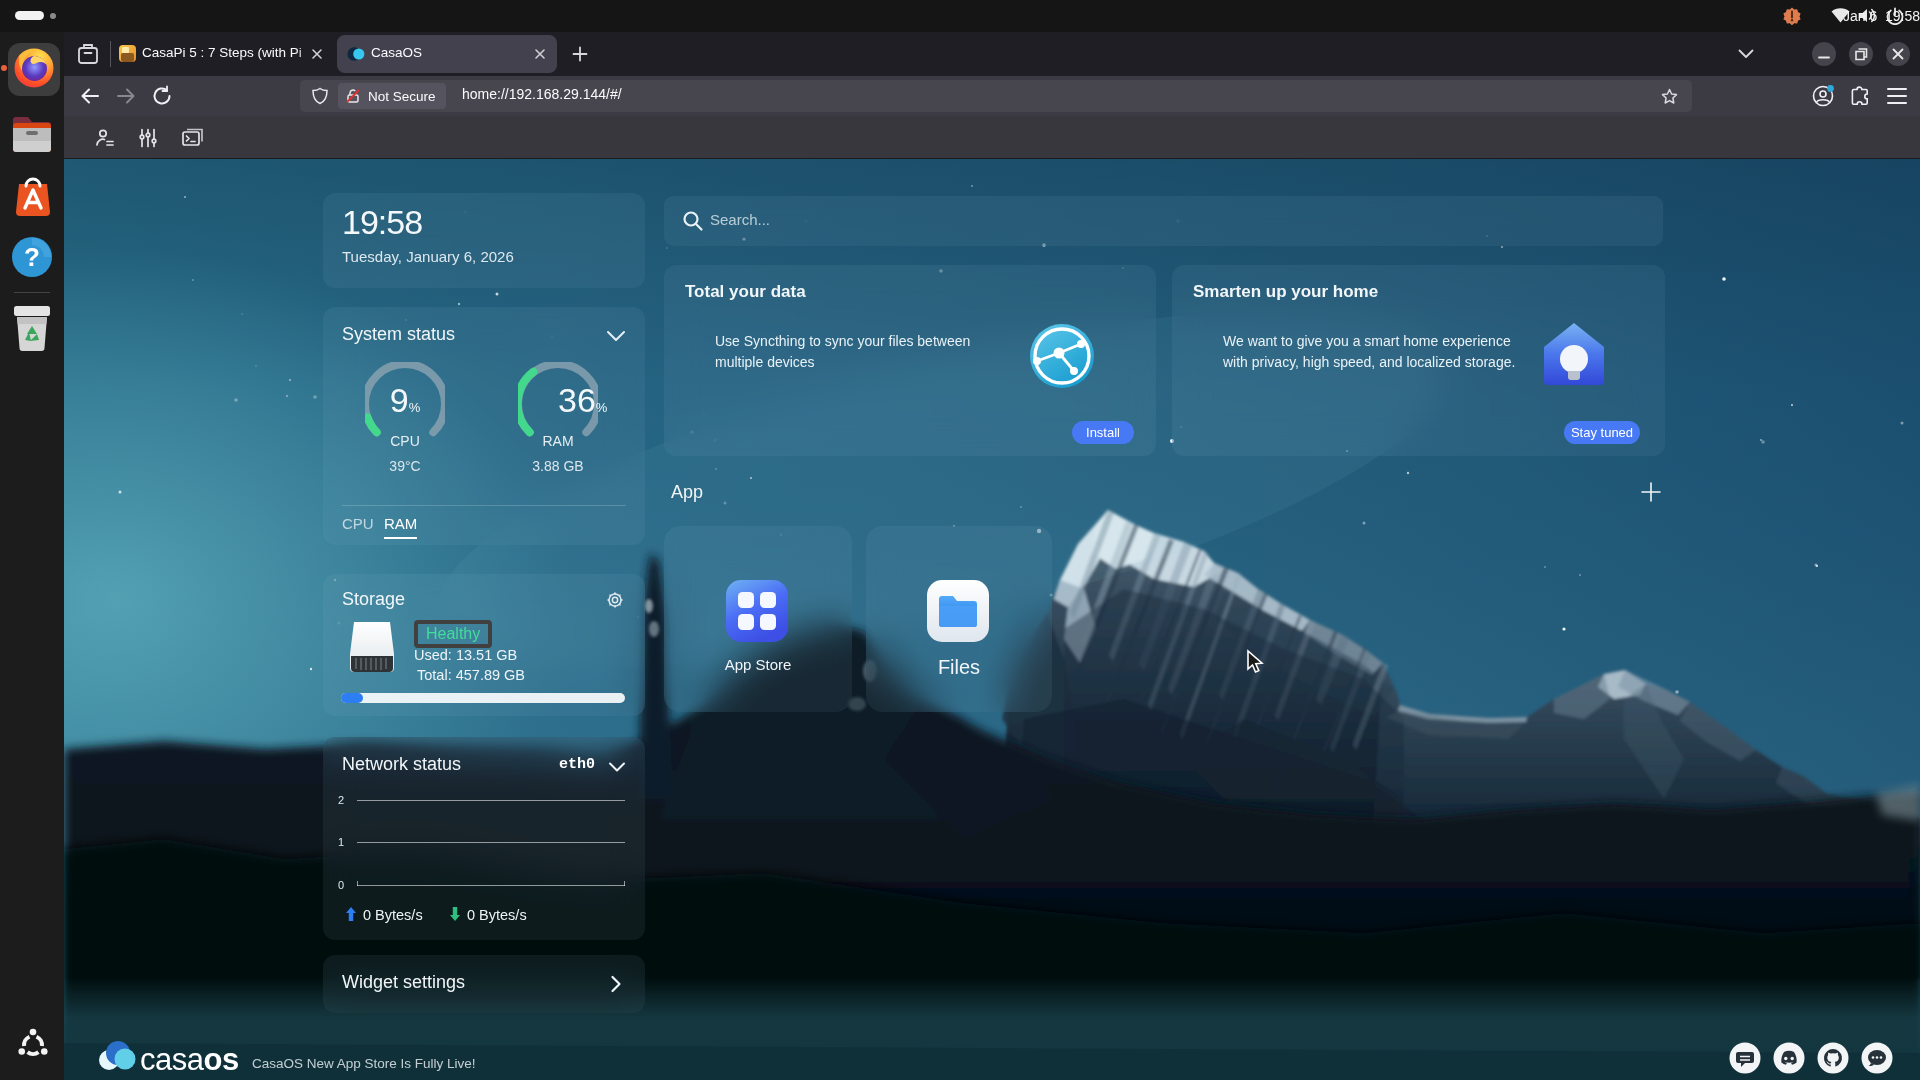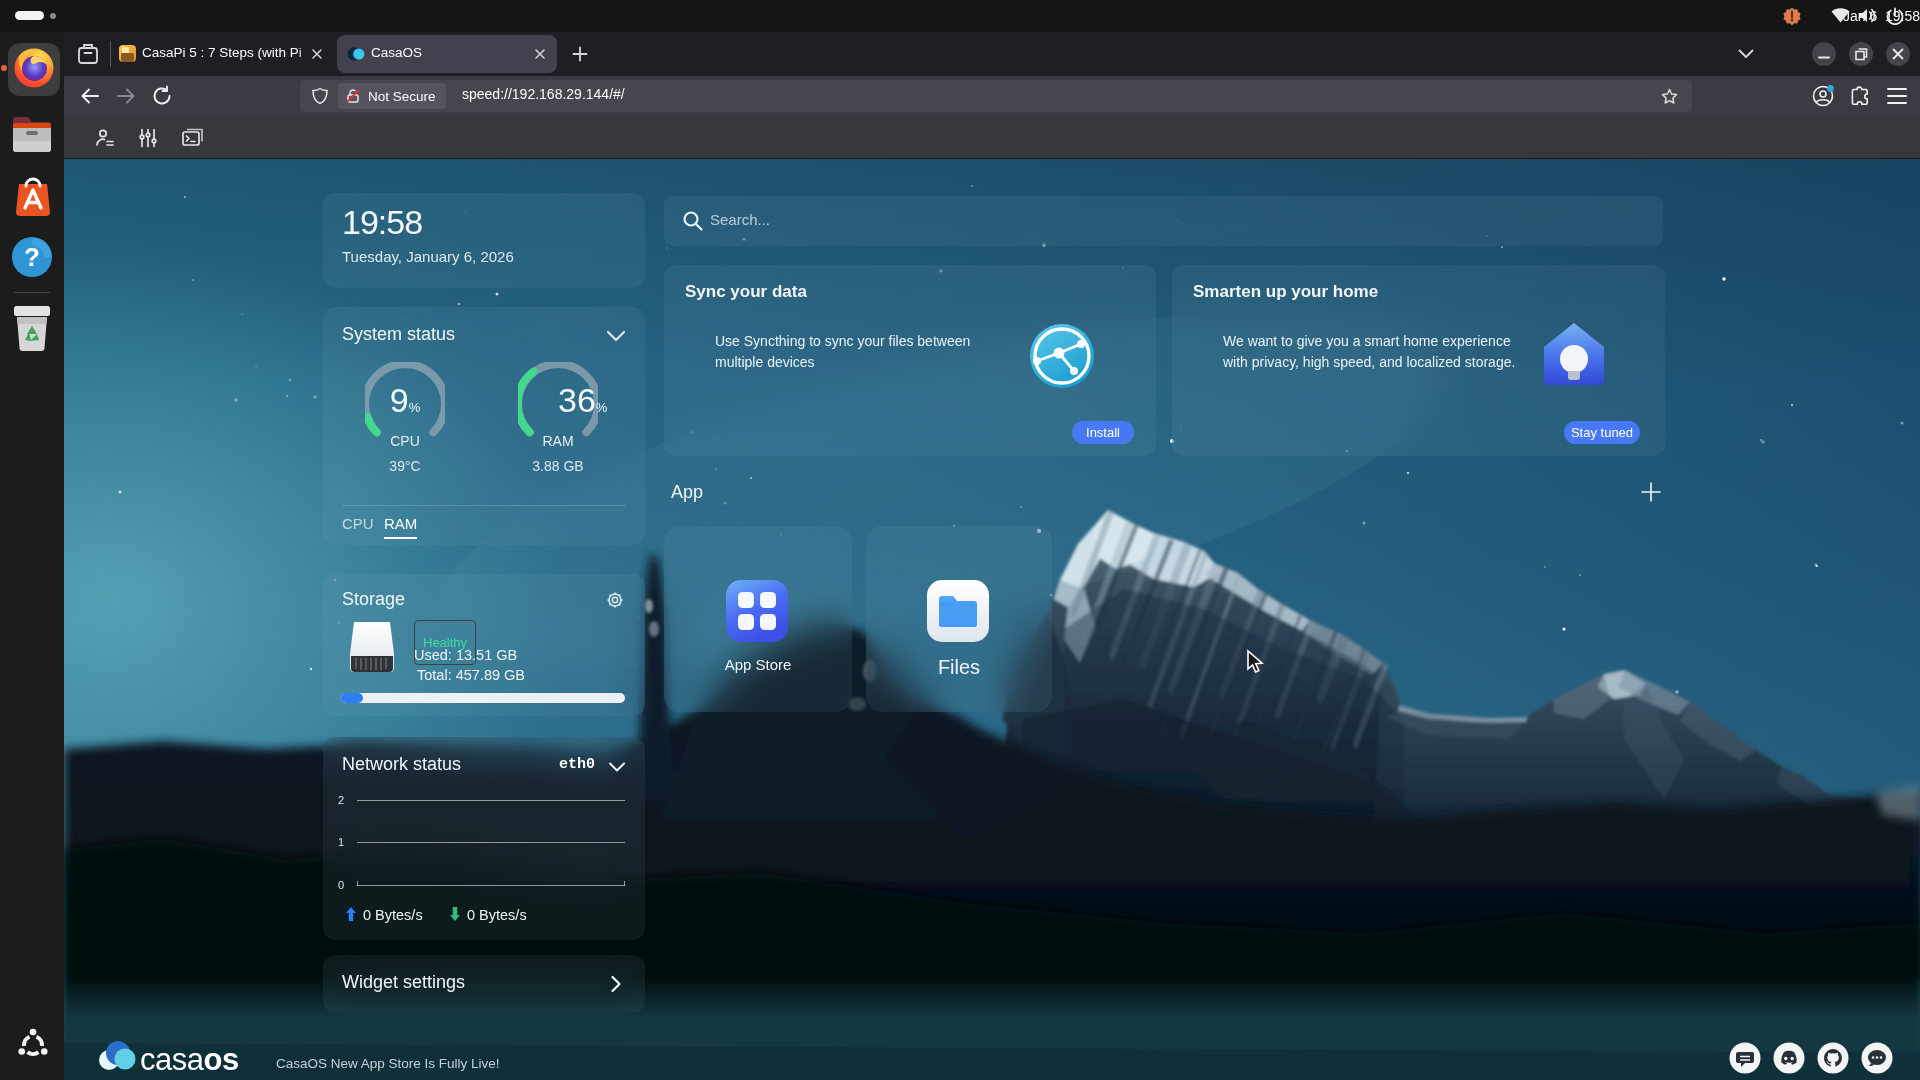--- a/index.html
+++ b/index.html
@@ -176,21 +176,21 @@
       <div style="position:absolute;left:38px;top:3px;height:26px;background:#55545e;border-radius:4px;display:flex;align-items:center;padding:0 10px 0 6px;">
         <svg width="18" height="18" viewBox="0 0 18 18">
             <g fill="none" stroke="#e8e8ec" stroke-width="1.5">
               <rect x="4" y="8" width="10" height="7" rx="1.5"></rect>
               <path d="M6,8 V6 a3,3 0 0 1 5.2,-2"></path>
             </g>
             <path d="M3,15 L15,3" stroke="#e03131" stroke-width="1.8"></path>
           </svg>
         <span style="color:#fbfbfe;font-size:13.5px;margin-left:6px;">Not Secure</span>
       </div>
-      <div style="position:absolute;left:162px;top:6px;color:#fbfbfe;font-size:14px;">speed://192.168.29.144/#/</div>
+      <div style="position:absolute;left:162px;top:6px;color:#fbfbfe;font-size:14px;">home://192.168.29.144/#/</div>
       <svg style="position:absolute;right:14px;top:8px;" width="17" height="17" viewBox="0 0 17 17" fill="none" stroke="#d8d8dc" stroke-width="1.5" stroke-linejoin="round">
           <path d="M8.5,1.5 L10.6,6 L15.5,6.6 L11.9,10 L12.8,15 L8.5,12.6 L4.2,15 L5.1,10 L1.5,6.6 L6.4,6 Z"></path>
         </svg>
     </div>
     <svg style="position:absolute;left:1746px;top:7px;" width="26" height="26" viewBox="0 0 26 26">
         <g fill="none" stroke="#f0f0f4" stroke-width="1.6">
           <circle cx="13" cy="13" r="9.5"></circle>
           <circle cx="13" cy="11" r="3"></circle>
           <path d="M6.5,19.5 C8,15.8 18,15.8 19.5,19.5"></path>
         </g>
@@ -486,21 +486,21 @@
                 <stop offset="0.7" stop-color="#e9edf1"></stop>
                 <stop offset="1" stop-color="#d7dde3"></stop>
               </linearGradient>
             </defs>
           <path d="M6,2 h36 l4,32 v14 a4,4 0 0 1 -4,4 H6 a4,4 0 0 1 -4,-4 V34 Z" fill="url(#drv)"></path>
           <path d="M3,36 h42 v12 a4,4 0 0 1 -4,4 H7 a4,4 0 0 1 -4,-4 Z" fill="#2e3338"></path>
           <g stroke="#555b61" stroke-width="2">
               <path d="M8,38 v11 M13,38 v12 M18,38 v12 M23,38 v12 M28,38 v12 M33,38 v12 M38,38 v11"></path>
             </g>
         </svg>
-        <div style="position:absolute;left:91px;top:46px;padding:14px 8px;border:1px solid #404040;border-radius:4px;color:#42dd9a;font-size:13px;">Healthy</div>
+        <div style="position:absolute;left:91px;top:46px;padding:1px 8px;border:4px solid #404040;border-radius:4px;color:#42dd9a;font-size:16px;">Healthy</div>
         <div style="position:absolute;left:91px;top:73px;font-size:14.5px;color:#eef4f7;">Used: 13.51 GB</div>
         <div style="position:absolute;left:94px;top:93px;font-size:14.5px;color:#eef4f7;">Total: 457.89 GB</div>
         <div style="position:absolute;left:18px;top:119px;width:284px;height:10px;background:rgba(250,252,253,0.92);border-radius:5px;"></div>
         <div style="position:absolute;left:18px;top:119px;width:22px;height:10px;background:#2d7ef2;border-radius:5px;"></div>
       </div>
       
       <div class="card" style="left:259px;top:578px;width:322px;height:203px;">
         <div class="ttl" style="position:absolute;left:19px;top:17px;">Network status</div>
         <div style="position:absolute;left:236px;top:19px;font-size:15px;font-weight:bold;color:#fff;font-family:'Liberation Mono',monospace;">eth0</div>
         <svg style="position:absolute;left:285px;top:24px;" width="18" height="12" viewBox="0 0 18 12" fill="none" stroke="#eef4f7" stroke-width="2" stroke-linecap="round" stroke-linejoin="round">
@@ -533,21 +533,21 @@
       </div>
       
       <div class="card" style="left:259px;top:796px;width:322px;height:58px;">
         <div class="ttl" style="position:absolute;left:19px;top:17px;">Widget settings</div>
         <svg style="position:absolute;left:287px;top:20px;" width="12" height="18" viewBox="0 0 12 18" fill="none" stroke="#eef4f7" stroke-width="2.2" stroke-linecap="round" stroke-linejoin="round">
             <path d="M2.5,2 L9.5,9 L2.5,16"></path>
           </svg>
       </div>
       
       <div class="card" style="left:600px;top:106px;width:492px;height:191px;">
-        <div style="position:absolute;left:21px;top:17px;font-weight:bold;font-size:17px;color:#f2f6f8;">Sync your data</div>
+        <div style="position:absolute;left:21px;top:17px;font-weight:bold;font-size:17px;color:#f2f6f8;">Total your data</div>
         <div style="position:absolute;left:51px;top:66px;font-size:14px;line-height:21px;color:#e9f2f7;">Use Syncthing to sync your files between<br>multiple devices</div>
         <svg style="position:absolute;left:365px;top:58px;" width="66" height="66" viewBox="0 0 66 66">
           <defs>
               <linearGradient id="syn" x1="0.2" y1="0" x2="0.8" y2="1">
                 <stop offset="0" stop-color="#59c5e8"></stop>
                 <stop offset="1" stop-color="#149ace"></stop>
               </linearGradient>
             </defs>
           <circle cx="33" cy="33" r="32" fill="url(#syn)"></circle>
           <circle cx="33" cy="33" r="27" fill="none" stroke="#ffffff" stroke-width="3.4"></circle>
@@ -623,21 +623,21 @@
         </svg>
         <div style="position:absolute;left:0;top:130px;width:100%;text-align:center;font-size:20px;color:#f2f6fa;">Files</div>
       </div>
       
       <svg style="position:absolute;left:33px;top:880px;" width="44" height="38" viewBox="0 0 44 38">
         <circle cx="12" cy="21" r="10" fill="#e6f7fb"></circle>
         <circle cx="21" cy="14" r="12" fill="#2b6fca"></circle>
         <circle cx="28" cy="20" r="10.5" fill="#62cfe8"></circle>
       </svg>
       <div style="position:absolute;left:76px;top:883px;font-size:31px;color:#fff;letter-spacing:-0.5px;">casa<span style="font-weight:bold;">os</span></div>
-      <div style="position:absolute;left:188px;top:897px;font-size:13.5px;color:rgba(225,233,236,0.85);margin-left:24px;">CasaOS New App Store Is Fully Live!</div>
+      <div style="position:absolute;left:188px;top:897px;font-size:13.5px;color:rgba(225,233,236,0.85);">CasaOS New App Store Is Fully Live!</div>
       
       <g></g>
       <svg style="position:absolute;left:1665px;top:883px;" width="32" height="32" viewBox="0 0 32 32">
           <circle cx="16" cy="16" r="15.5" fill="#f2f4f5"></circle>
           <path d="M9,10 h14 a2,2 0 0 1 2,2 v7 a2,2 0 0 1 -2,2 h-7 l-4,4 v-4 h-3 a2,2 0 0 1 -2,-2 v-7 a2,2 0 0 1 2,-2 Z" fill="#27313a"></path>
           <path d="M11,14.5 h10 M11,18 h10" stroke="#f2f4f5" stroke-width="1.6"></path>
         </svg>
       <svg style="position:absolute;left:1709px;top:883px;" width="32" height="32" viewBox="0 0 32 32">
           <circle cx="16" cy="16" r="15.5" fill="#f2f4f5"></circle>
           <path d="M11,10 c3,-1.6 7,-1.6 10,0 c2.2,3.2 3,6.8 2.6,10.4 c-1.4,1.2 -3,2 -4.6,2.4 l-0.9,-1.8 c0.8,-0.3 1.6,-0.7 2.3,-1.2 c-2.8,1.4 -6,1.4 -8.8,0 c0.7,0.5 1.5,0.9 2.3,1.2 l-0.9,1.8 c-1.6,-0.4 -3.2,-1.2 -4.6,-2.4 c-0.4,-3.6 0.4,-7.2 2.6,-10.4 Z" fill="#27313a"></path>

